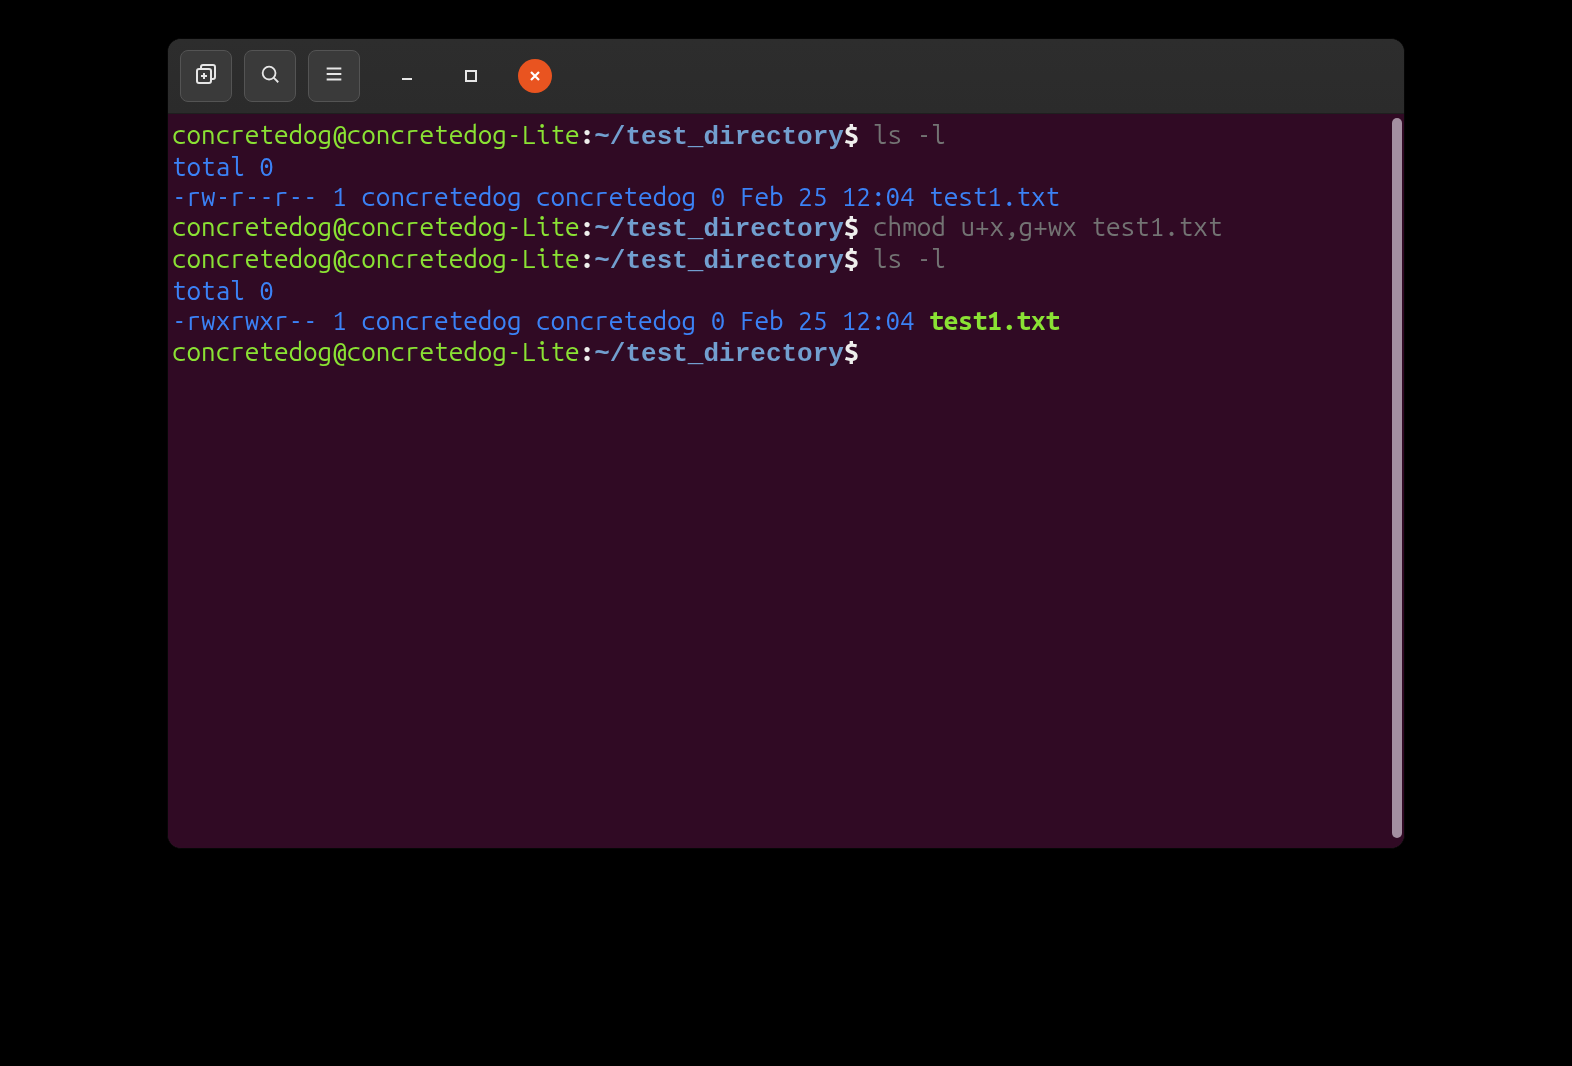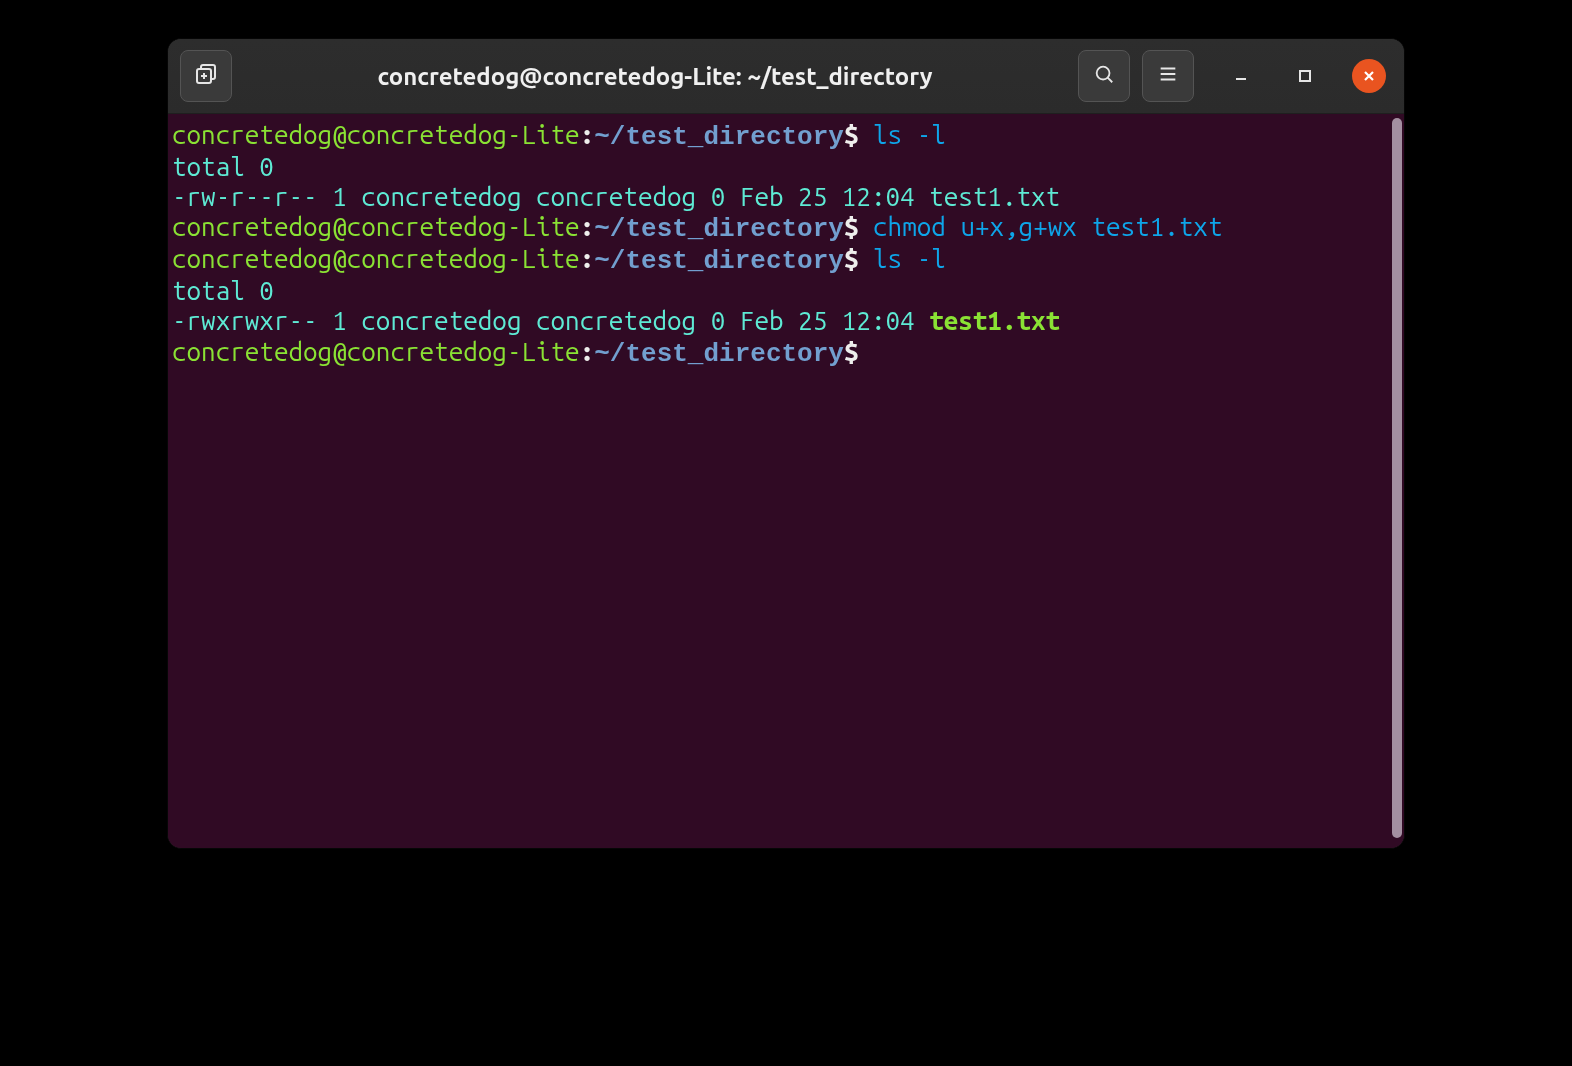--- a/index.html
+++ b/index.html
@@ -95,22 +95,22 @@
     margin-top:4px;
     height:720px;
     background:#a38fa1;
     border-radius:6px;
   }
 
   .c-user { color:#8ae234; font-weight:400; }
   .c-colon{ color:#eeeeec; font-weight:700; }
   .c-path { color:#729fcf; font-weight:700;font-family:Liberation Mono, monospace; }
   .c-dollar{color:#eeeeec; font-weight:700; }
-  .c-cmd  { color:#0ea5e9;text-align:center; }
-  .c-out  { color:#5eead4; }
+  .c-cmd  { color:#737373;text-align:center; }
+  .c-out  { color:#3b82f6; }
   .c-exec { color:#8ae234; font-weight:700;text-align:right; }
   .c-cursor{
     display:inline-block; width:0.6em; height:1.05em;
     vertical-align:-2px;
   }
 </style>
 </head>
 <body>
 
 <div class="letterbox">
@@ -121,21 +121,20 @@
       <div class="titlebar-btn">
         <span>
           <svg width="24" height="24" viewBox="0 0 24 24" fill="none" stroke="currentColor" stroke-width="2">
             <rect x="3" y="7" width="14" height="14" rx="2"></rect>
             <path d="M7 7V5a2 2 0 0 1 2-2h10a2 2 0 0 1 2 2v10a2 2 0 0 1-2 2h-2"></path>
             <path d="M10 11v6M7 14h6"></path>
           </svg>
         </span>
       </div>
 
-      <div class="titlebar-title">concretedog@concretedog-Lite: ~/test_directory</div>
 
       <div class="titlebar-btn">
         <span>
           <svg width="22" height="22" viewBox="0 0 24 24" fill="none" stroke="currentColor" stroke-width="2">
             <circle cx="11" cy="11" r="7"></circle>
               <path d="m21 21-5-5"></path>
           </svg>
         </span>
       </div>
 

